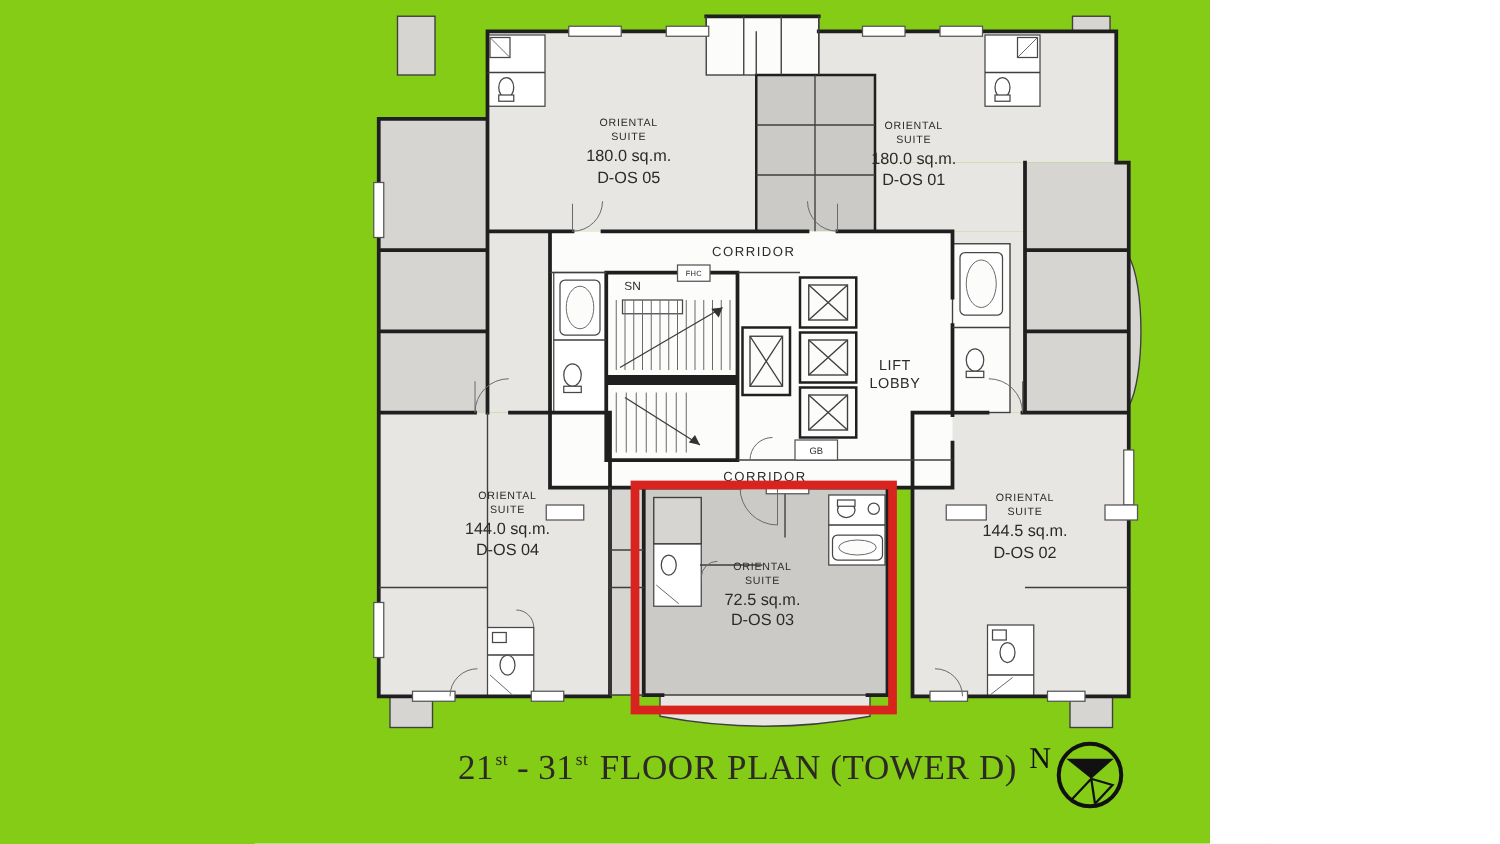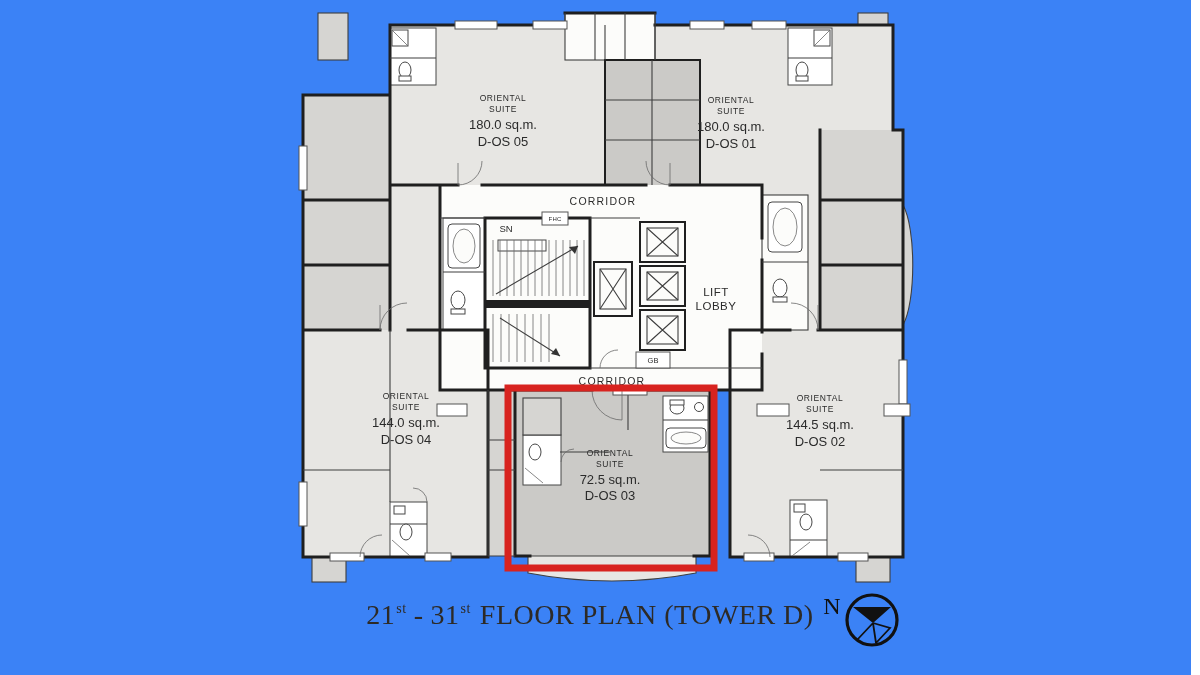--- a/index.html
+++ b/index.html
@@ -1,16 +1,16 @@
 <!DOCTYPE html>
 <html style="--highlight: #d8231f; --unit_light: #e7e6e3; --unit_medium: #d6d5d2; --unit_dark: #cbcac7; --wall: #1f1f1f; --floor_white: #fcfcfa; --title_text: #2d2a26;"><head>
 <meta charset="utf-8">
 <style>
   html,body{margin:0;padding:0;background:#fff;}
-  .stage{position:relative;width:1191px;height:675px;background:#3b82f6;overflow:hidden;
+  .stage{position:relative;width:968px;height:675px;background:#84cc16;overflow:hidden;
          font-family:"Liberation Sans",sans-serif;}
   svg text{font-family:"Liberation Sans",sans-serif;fill:#2b2b2b;text-anchor:middle;}
   .wall{stroke:var(--wall);stroke-width:3;fill:none;stroke-linecap:square;}
   .wall2{stroke:var(--wall);stroke-width:2;fill:none;stroke-linecap:square;}
   .thin{stroke:#3f3f3f;stroke-width:1.1;fill:none;}
   .hair{stroke:#6a6a6a;stroke-width:.8;fill:none;}
   .fill-light{fill:var(--unit_light);}
   .fill-med{fill:var(--unit_medium);}
   .fill-dark{fill:var(--unit_dark);}
   .fill-white{fill:var(--floor_white);}

